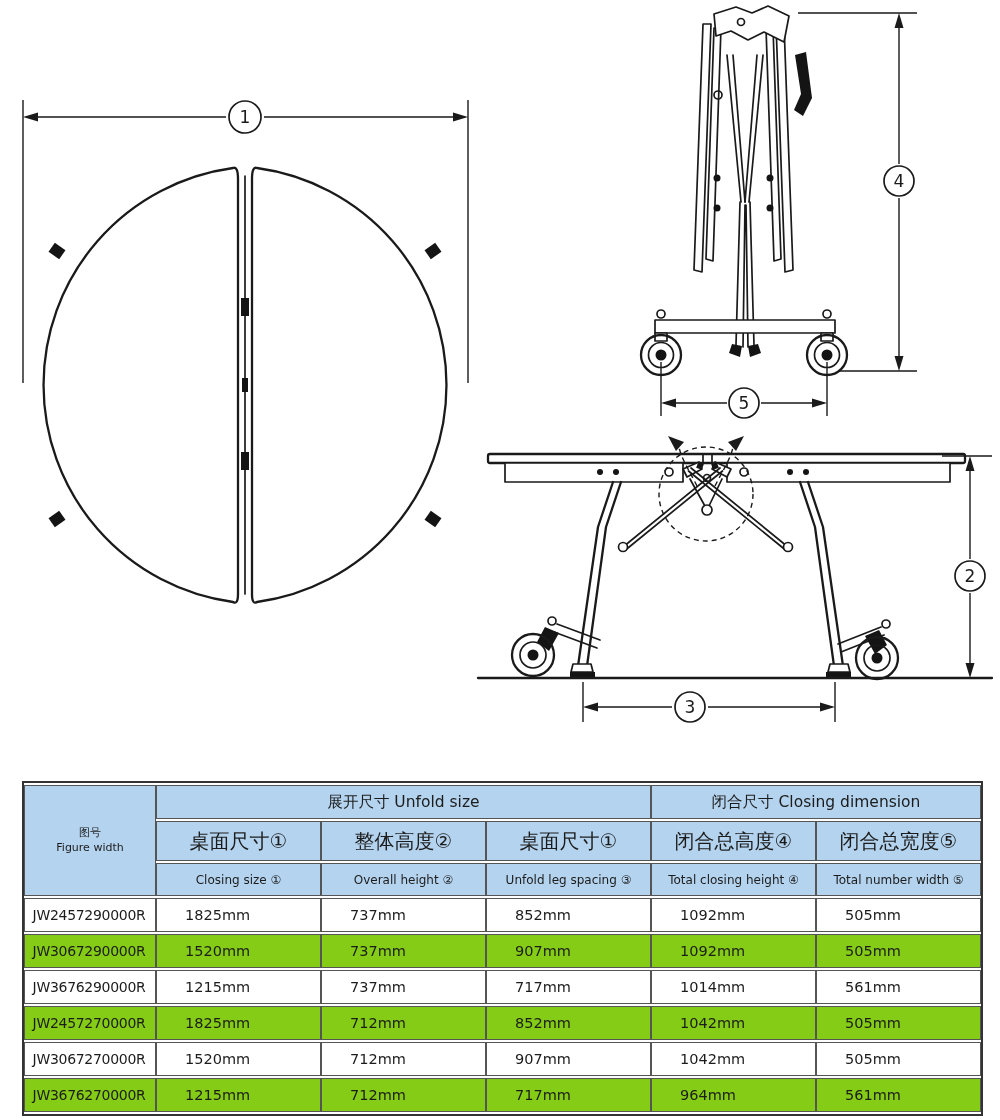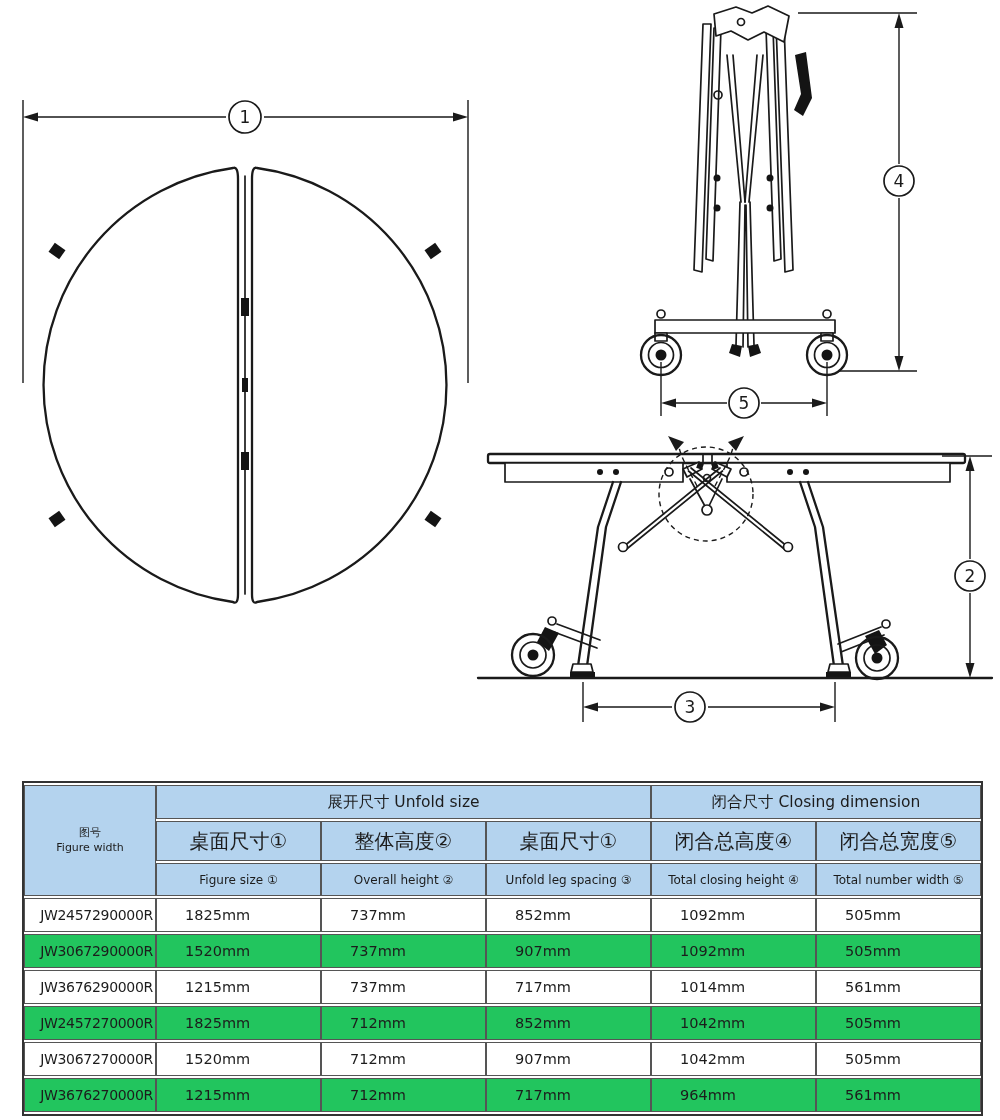--- a/index.html
+++ b/index.html
@@ -23,22 +23,22 @@
   table.spec{position:absolute;left:22px;top:781px;width:957px;table-layout:fixed;
     border-collapse:separate;border-spacing:0 2px;border:2px solid #333;background:#fff;}
   table.spec td,table.spec th{border:1px solid #555;font-weight:normal;
     vertical-align:middle;padding:0 2px;overflow:hidden;white-space:nowrap;}
   .hd{background:#b4d3ee;}
   .grp{font-size:15.5px;height:32px;}
   .zh{font-size:20px;height:38px;}
   .en{font-size:12px;height:31px;}
   .figcell{font-size:11px;line-height:1.35;}
   tr.data td{height:32px;font-size:14.5px;background:#fff;padding-left:28px;}
-  tr.data td.c-fig{font-size:14px;text-align:right;padding-left:0;letter-spacing:-0.3px;}
-  tr.alt td{background:#22c55e;}
+  tr.data td.c-fig{font-size:14px;text-align:center;padding-left:0;letter-spacing:-0.3px;}
+  tr.alt td{background:#84cc16;}
 </style>
 </head>
 <body>
 
 <div class="page">
 
 <svg class="drawing" width="1000" height="762" viewBox="0 0 1000 762" xmlns="http://www.w3.org/2000/svg">
 
   <g>
     <path class="dim" d="M23,100 V383 M468,100 V383"></path>
@@ -206,21 +206,21 @@
       <th class="hd grp" colspan="2">闭合尺寸 Closing dimension</th>
     </tr>
     <tr>
       <th class="hd zh">桌面尺寸①</th>
       <th class="hd zh">整体高度②</th>
       <th class="hd zh">桌面尺寸①</th>
       <th class="hd zh">闭合总高度④</th>
       <th class="hd zh">闭合总宽度⑤</th>
     </tr>
     <tr>
-      <th class="hd en">Figure size ①</th>
+      <th class="hd en">Closing size ①</th>
       <th class="hd en">Overall height ②</th>
       <th class="hd en">Unfold leg spacing ③</th>
       <th class="hd en">Total closing height ④</th>
       <th class="hd en">Total number width ⑤</th>
     </tr>
   </thead>
   <tbody>
     <tr class="data">
       <td class="c-fig">JW2457290000R</td>
       <td>1825mm</td>

